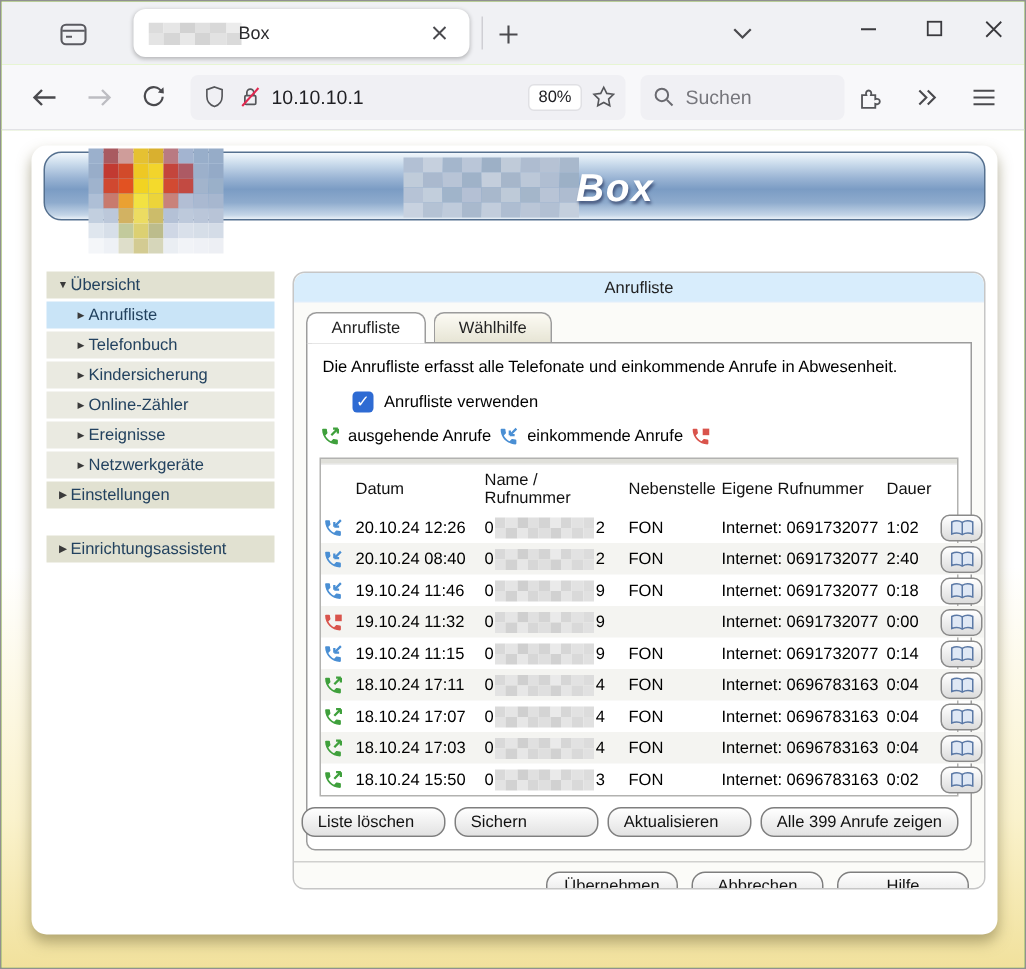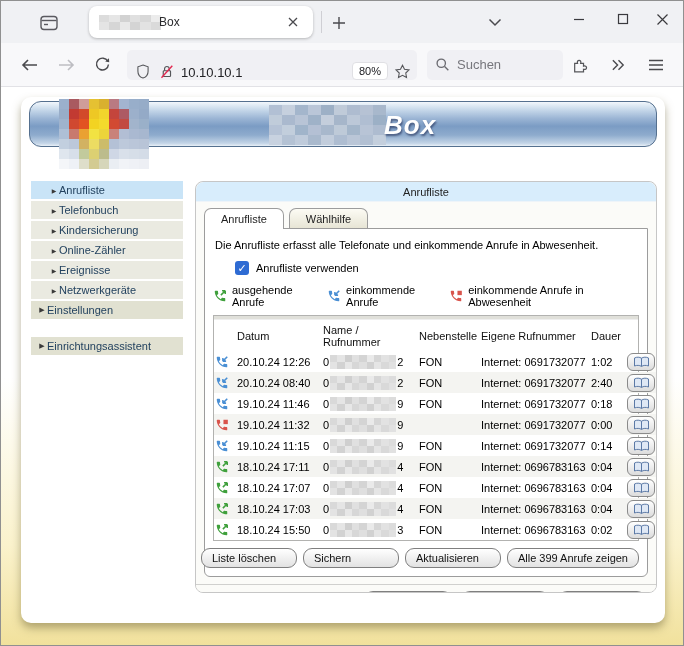--- a/index.html
+++ b/index.html
@@ -25,21 +25,21 @@
   .tablist-btn { position:absolute; left:482px; top:11px; width:24px; height:20px;
                  display:flex; align-items:center; justify-content:center; }
   .winctl { position:absolute; top:0; width:44px; height:36px; display:flex; align-items:center; justify-content:center; }
   .winctl.min { left:556px; } .winctl.max { left:600px; } .winctl.close { left:640px; width:42px; }
 
   .navbar { position:relative; height:44px; background:#f8f8fa; border-bottom:1px solid #e2e2e6;
             display:flex; align-items:center; }
   .nav-icon-btn { width:30px; height:30px; display:flex; align-items:center; justify-content:center; border-radius:4px; }
   .nav-back { margin-left:14px; } .nav-fwd { margin-left:6px; } .nav-reload { margin-left:6px; }
   .urlbar { margin-left:10px; width:290px; height:30px; background:#f0f0f4; border-radius:5px;
-            display:flex; align-items:flex-end; padding:0 6px; }
+            display:flex; align-items:center; padding:0 6px; }
   .url-text { font-size:13px; color:#202024; margin-left:6px; flex:1; }
   .zoom-badge { font-size:11px; background:#fff; border:1px solid #e0e0e4; border-radius:4px;
                 padding:2px 6px; color:#202024; }
   .star-btn { margin-left:6px; display:flex; }
   .searchbar { margin-left:10px; width:136px; height:30px; background:#f0f0f4; border-radius:5px;
                display:flex; align-items:center; padding:0 8px; }
   .search-ph { font-size:13px; color:#76767c; margin-left:7px; }
   .nav-right { margin-left:auto; display:flex; align-items:center; gap:8px; margin-right:12px; }
 
   
@@ -349,20 +349,24 @@
             <div style="background: rgb(194, 205, 220);"></div>
             <div style="background: rgb(174, 189, 209);"></div>
             <div style="background: rgb(186, 198, 215);"></div>
             <div style="background: rgb(178, 192, 211);"></div>
             <div style="background: rgb(196, 207, 221);"></div>
           </div>
         <span class="brand-title">Box</span>
       </div>
 
       <div class="sidebar" id="sidebar">
+          <div class="side-item group">
+            <span class="arrow" style="font-size: 7px;">▼</span>
+            <span>Übersicht</span>
+          </div>
           <div class="side-item sub selected">
             <span class="arrow" style="font-size: 6px;">▶</span>
             <span>Anrufliste</span>
           </div>
           <div class="side-item sub">
             <span class="arrow" style="font-size: 6px;">▶</span>
             <span>Telefonbuch</span>
           </div>
           <div class="side-item sub">
             <span class="arrow" style="font-size: 6px;">▶</span>
@@ -417,21 +421,20 @@
                   <path d="M21 3 L13.5 10.5 M13.5 10.5 h5.5 M13.5 10.5 v-5.5" stroke="#4a8fd4" stroke-width="2.6" fill="none"></path>
                 </svg>
               </span>
               <span>einkommende Anrufe</span>
               <span class="licon">
                 <svg width="14" height="14" viewBox="0 0 24 24">
                   <path d="M6.62 10.79c1.44 2.83 3.76 5.14 6.59 6.59l2.2-2.2c.27-.27.67-.36 1.02-.24 1.12.37 2.33.57 3.57.57.55 0 1 .45 1 1V20c0 .55-.45 1-1 1-9.39 0-17-7.61-17-17 0-.55.45-1 1-1h3.5c.55 0 1 .45 1 1 0 1.25.2 2.45.57 3.57.11.35.03.74-.25 1.02l-2.2 2.2z" fill="#d9544c"></path>
                   <rect x="14.5" y="3" width="7.5" height="7.5" fill="#d9544c"></rect>
                 </svg>
               </span>
-              <span>einkommende Anrufe in Abwesenheit</span>
             </div>
           <div class="tablewrap">
             <div class="tabletop"></div>
             <table class="calls">
               <colgroup>
                 <col class="col-icon">
                   <col class="col-datum">
                   <col class="col-name">
                 <col class="col-neb">
                   <col class="col-eig">

